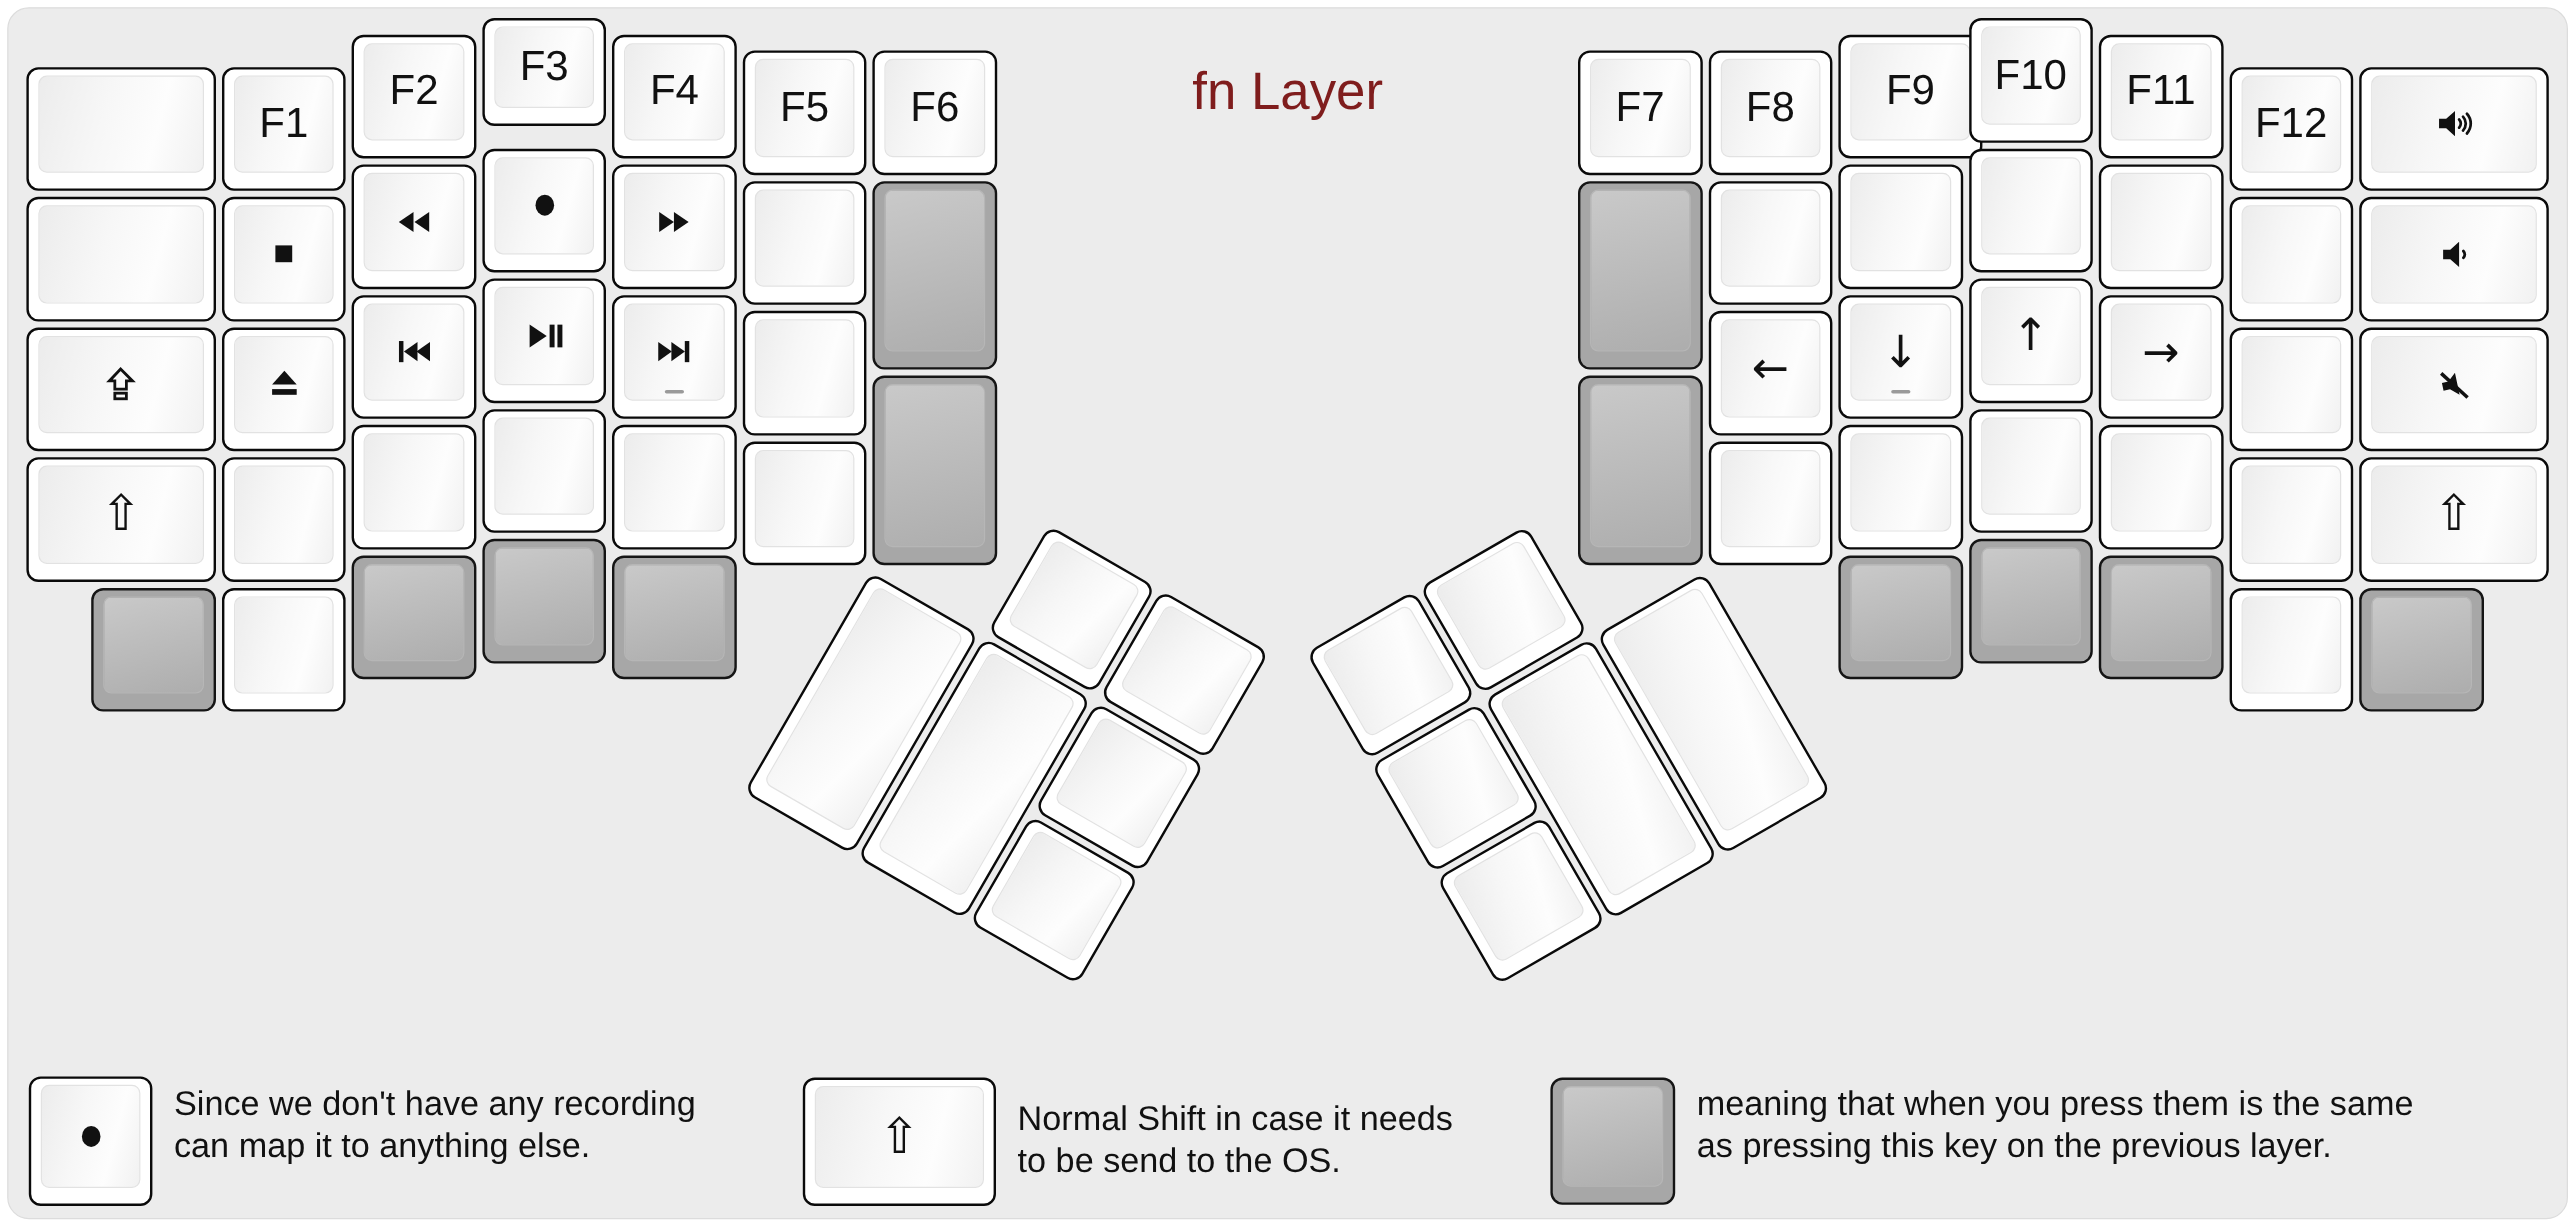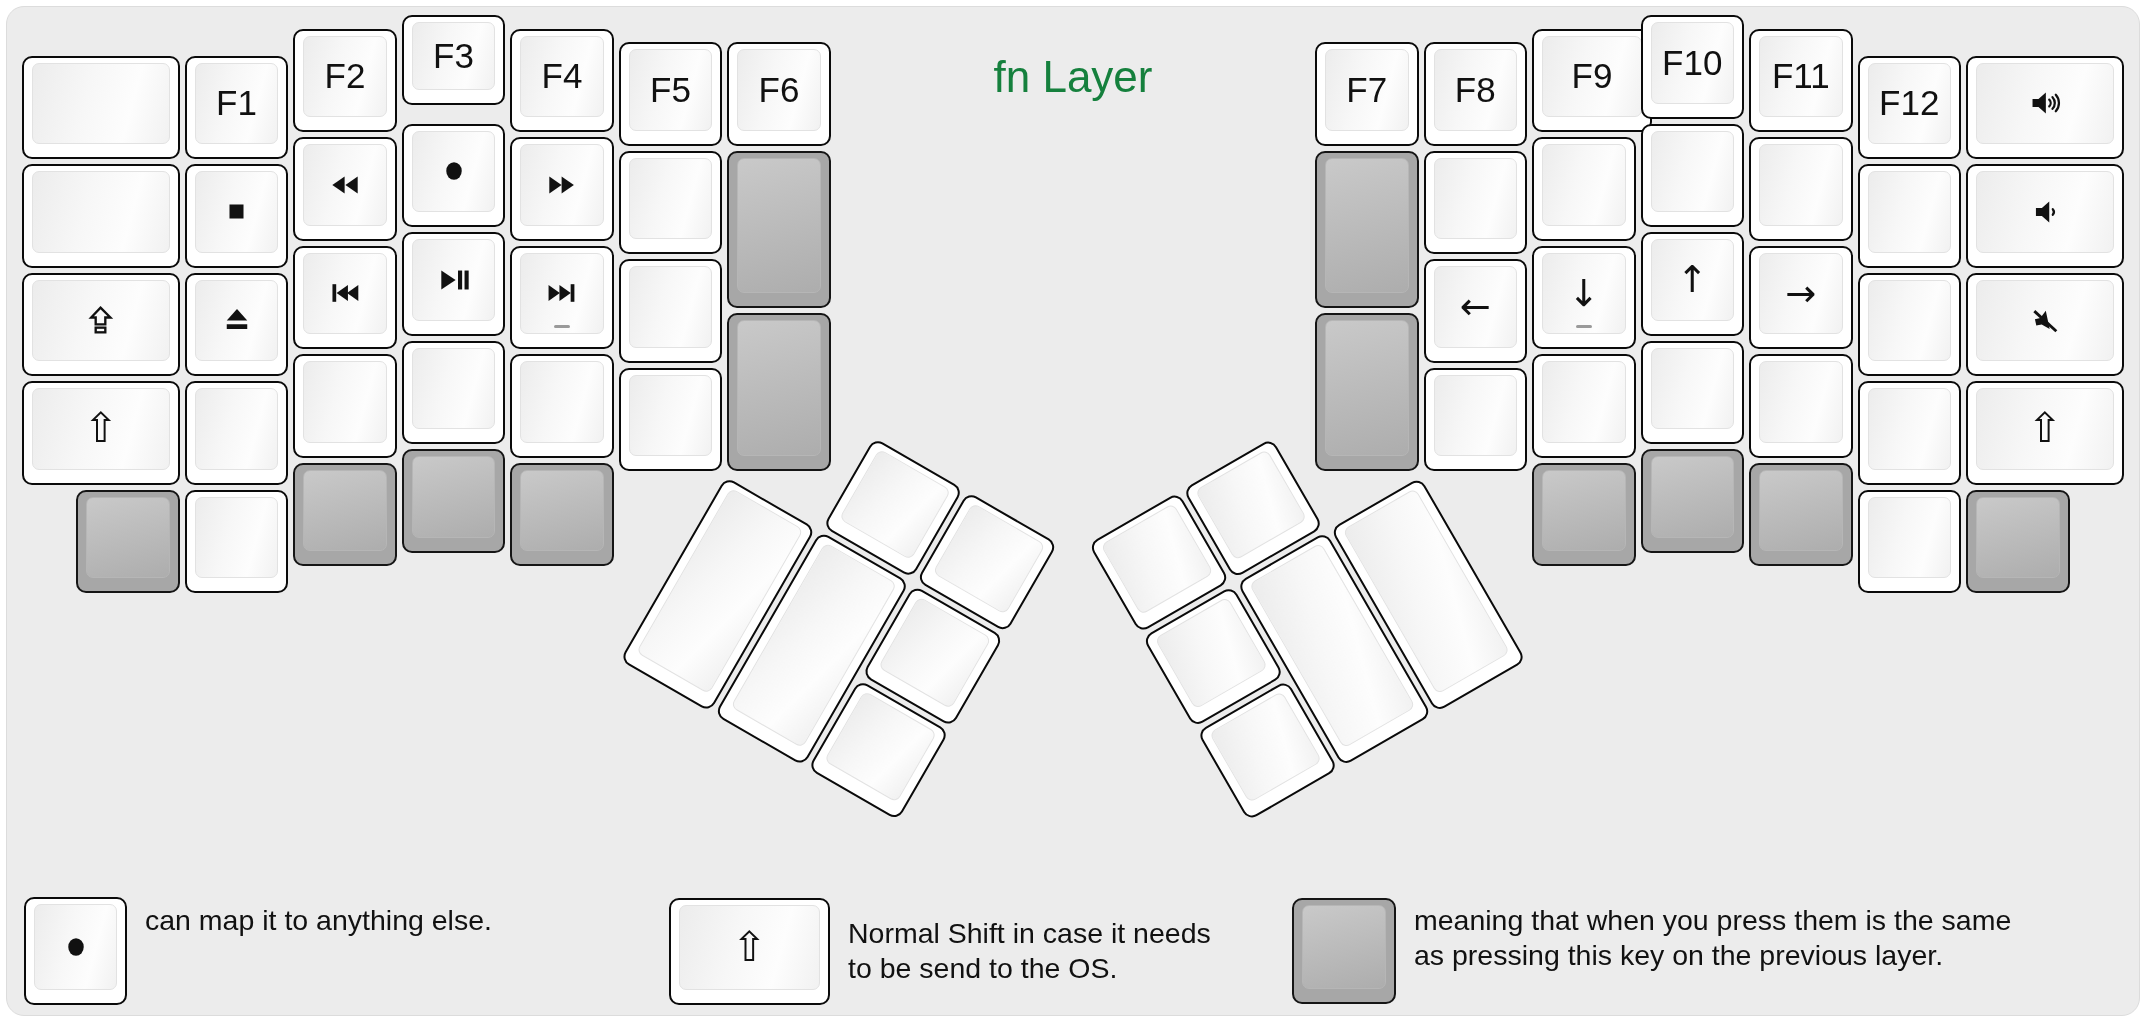--- a/index.html
+++ b/index.html
@@ -16,21 +16,21 @@
         display:flex;align-items:center;justify-content:center;}
   .key.grey{background:#a7a7a7;border-color:#151515;}
   .key.grey .keytop{border-color:#b6b6b6;background:linear-gradient(165deg,#c9c9c9,#adadad);}
   .klabel{font-size:35px;color:#111;letter-spacing:0;}
   .kglyph{font-size:37px;line-height:1;color:#111;font-family:"DejaVu Sans",sans-serif;}
   .kglyph.shift{font-size:41px;}
   .kicon svg{display:block;}
   .homing{position:absolute;left:50%;transform:translateX(-50%);bottom:5px;width:16px;height:3px;
         background:#9a9a9a;border-radius:2px;}
   .title{position:absolute;top:52px;left:50%;transform:translateX(-50%);
-        font-size:44px;color:#15803d;white-space:nowrap;}
+        font-size:44px;color:#7f1d1d;white-space:nowrap;}
   .legend-text{position:absolute;font-size:28.5px;line-height:35px;color:#111;white-space:pre;}
 </style>
 </head>
 <body>
 
 <div class="stage">
   <div class="board"></div>
   <div class="title">fn Layer</div>
   <div class="half" id="half-left" style="left: 20px; top: 13px;">
       <div class="key" style="left: 2px; top: 42.6875px; width: 157.75px; height: 103.5px;">
@@ -402,21 +402,21 @@
   <div id="legend-row">
       <div class="key" style="left: 24px; top: 897px; width: 103px; height: 108px;">
         <div class="keytop">
           <span class="kicon">
             <svg width="30" height="30" viewBox="0 0 24 24" fill="#111">
               <ellipse cx="12" cy="12" rx="6.2" ry="7"></ellipse>
             </svg>
           </span>
         </div>
       </div>
-      <div class="legend-text" style="left: 145px; top: 903px;"><div>can map it to anything else.</div></div>
+      <div class="legend-text" style="left: 145px; top: 903px;"><div>Since we don't have any recording</div><div>can map it to anything else.</div></div>
       <div class="key" style="left: 669px; top: 898px; width: 161px; height: 107px;">
         <div class="keytop">
           <span class="kglyph shift">⇧</span>
         </div>
       </div>
       <div class="legend-text" style="left: 848px; top: 916px;"><div>Normal Shift in case it needs</div><div>to be send to the OS.</div></div>
       <div class="key grey" style="left: 1292px; top: 898px; width: 104px; height: 106px;">
         <div class="keytop"></div>
       </div>
       <div class="legend-text" style="left: 1414px; top: 903px;"><div>meaning that when you press them is the same</div><div>as pressing this key on the previous layer.</div></div>

